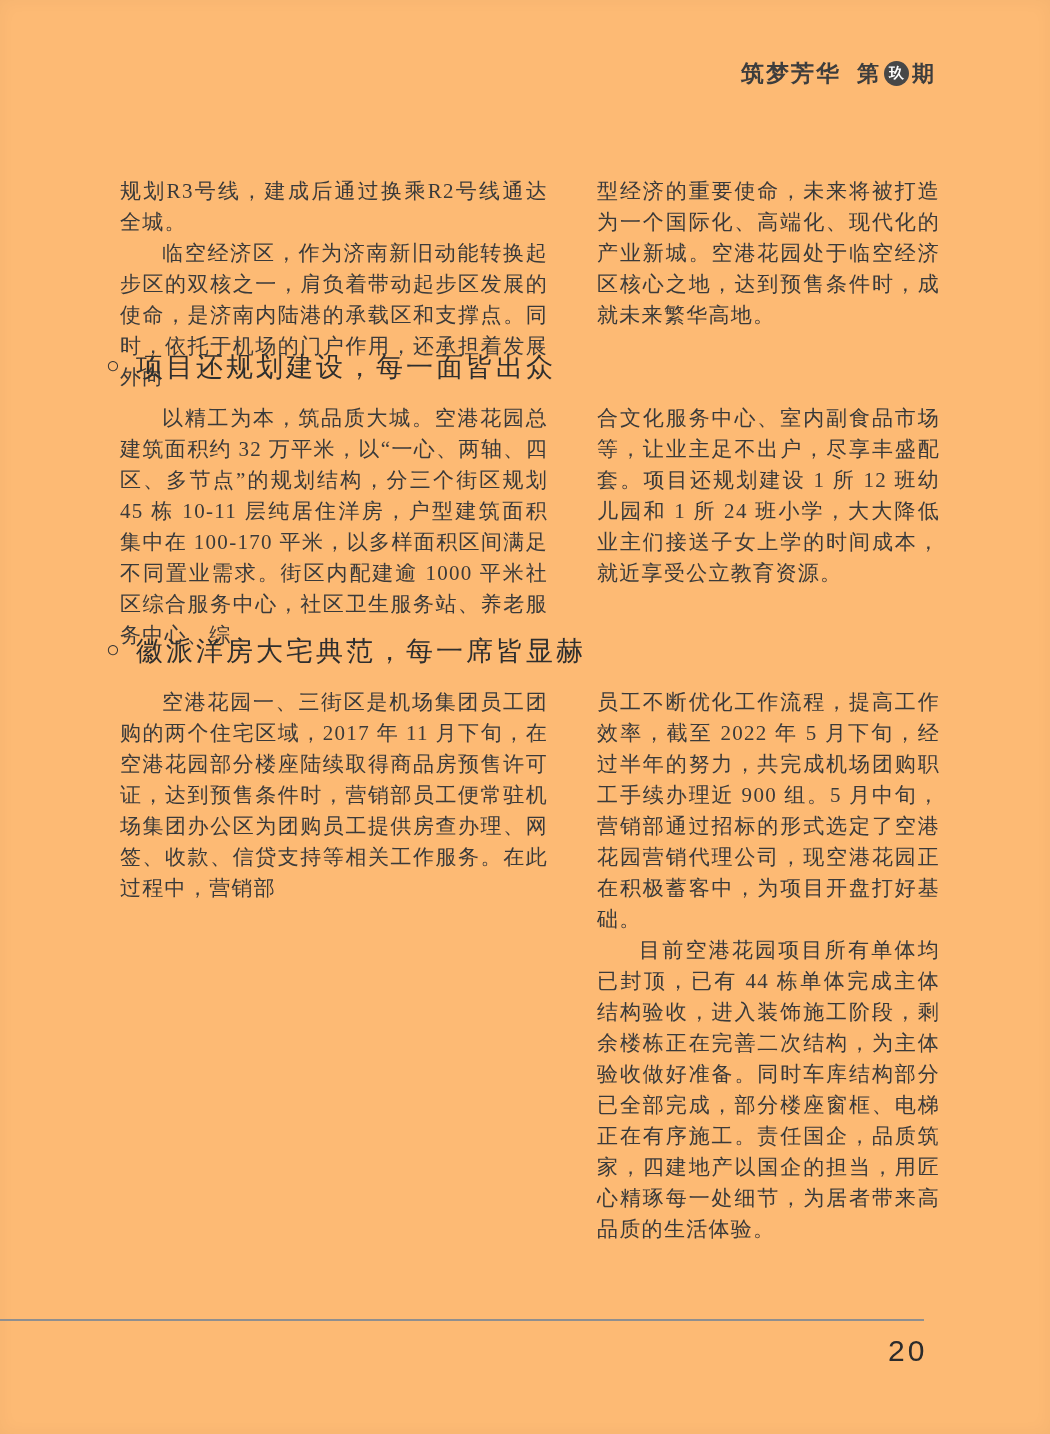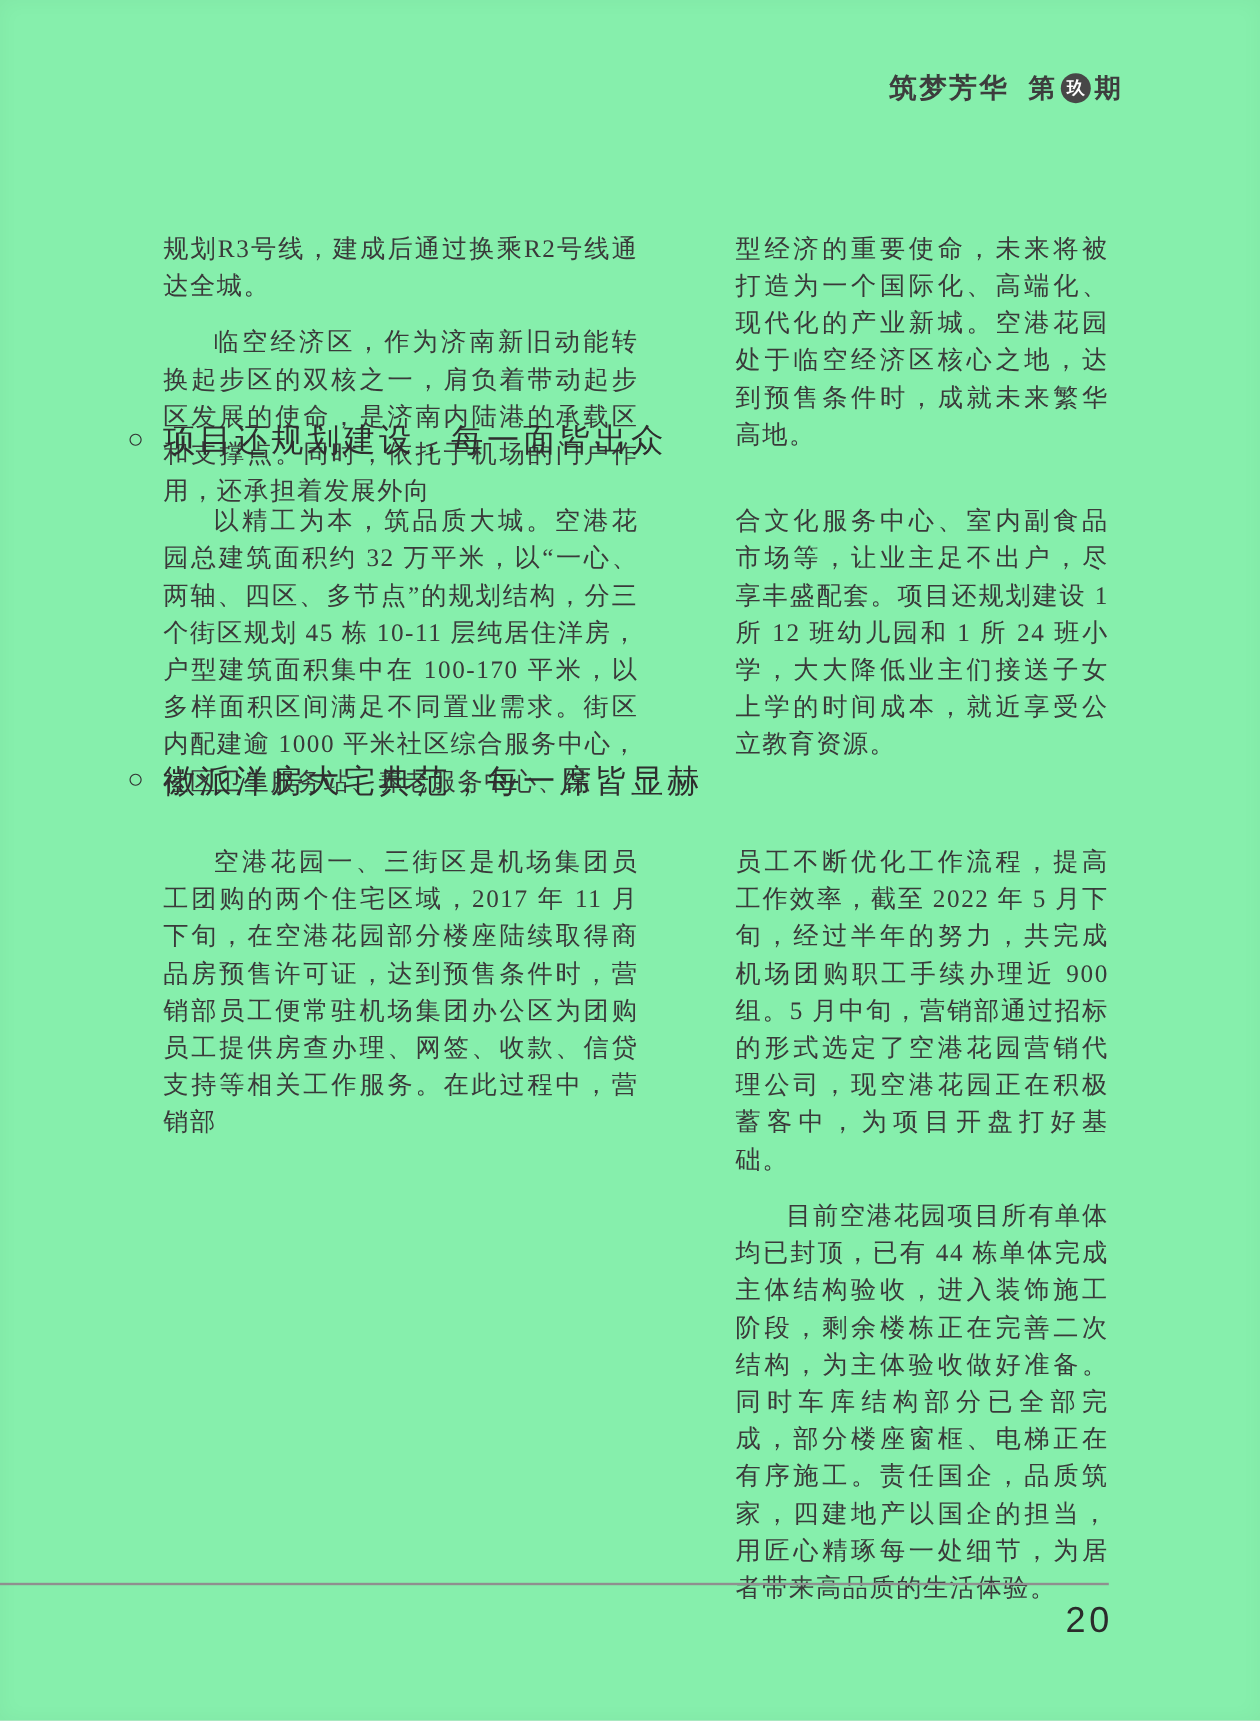--- a/index.html
+++ b/index.html
@@ -1,20 +1,20 @@
 <!DOCTYPE html>
 <html><head>
 <meta charset="utf-8">
 <style>
   html,body { margin:0; padding:0; background:#e8e8e8; }
   .page {
     position:relative;
     width:1050px; height:1434px;
     margin:0 auto;
-    background:#86efac;
+    background:#fdba74;
     font-family:"Liberation Serif","DejaVu Serif",serif;
     color:#3a3a3a;
     overflow:hidden;
     box-shadow:inset 0 0 18px rgba(0,0,0,0.04);
   }
 
   
   .masthead {
     position:absolute; top:58px; right:114px;
     display:flex; align-items:center; gap:16px;
@@ -41,21 +41,21 @@
   .section-heading .bullet { font-size:23px; color:#333; transform:translateY(-1px); }
 
   
   .block {
     position:absolute;
     font-size:21px; line-height:31px;
     letter-spacing:1.3px;
     text-align:justify;
     color:#3a3a3a;
   }
-  .block p { margin:16px; }
+  .block p { margin:0; }
   .block p.indent { text-indent:2em; }
   .left-col  { left:120px; width:428px; }
   .right-col { left:597px; width:343px; }
 
   
   .footer-rule {
     position:absolute; top:1319px; left:0;
     width:924px; height:2px; background:#8f8f8f;
   }
   .page-number {

